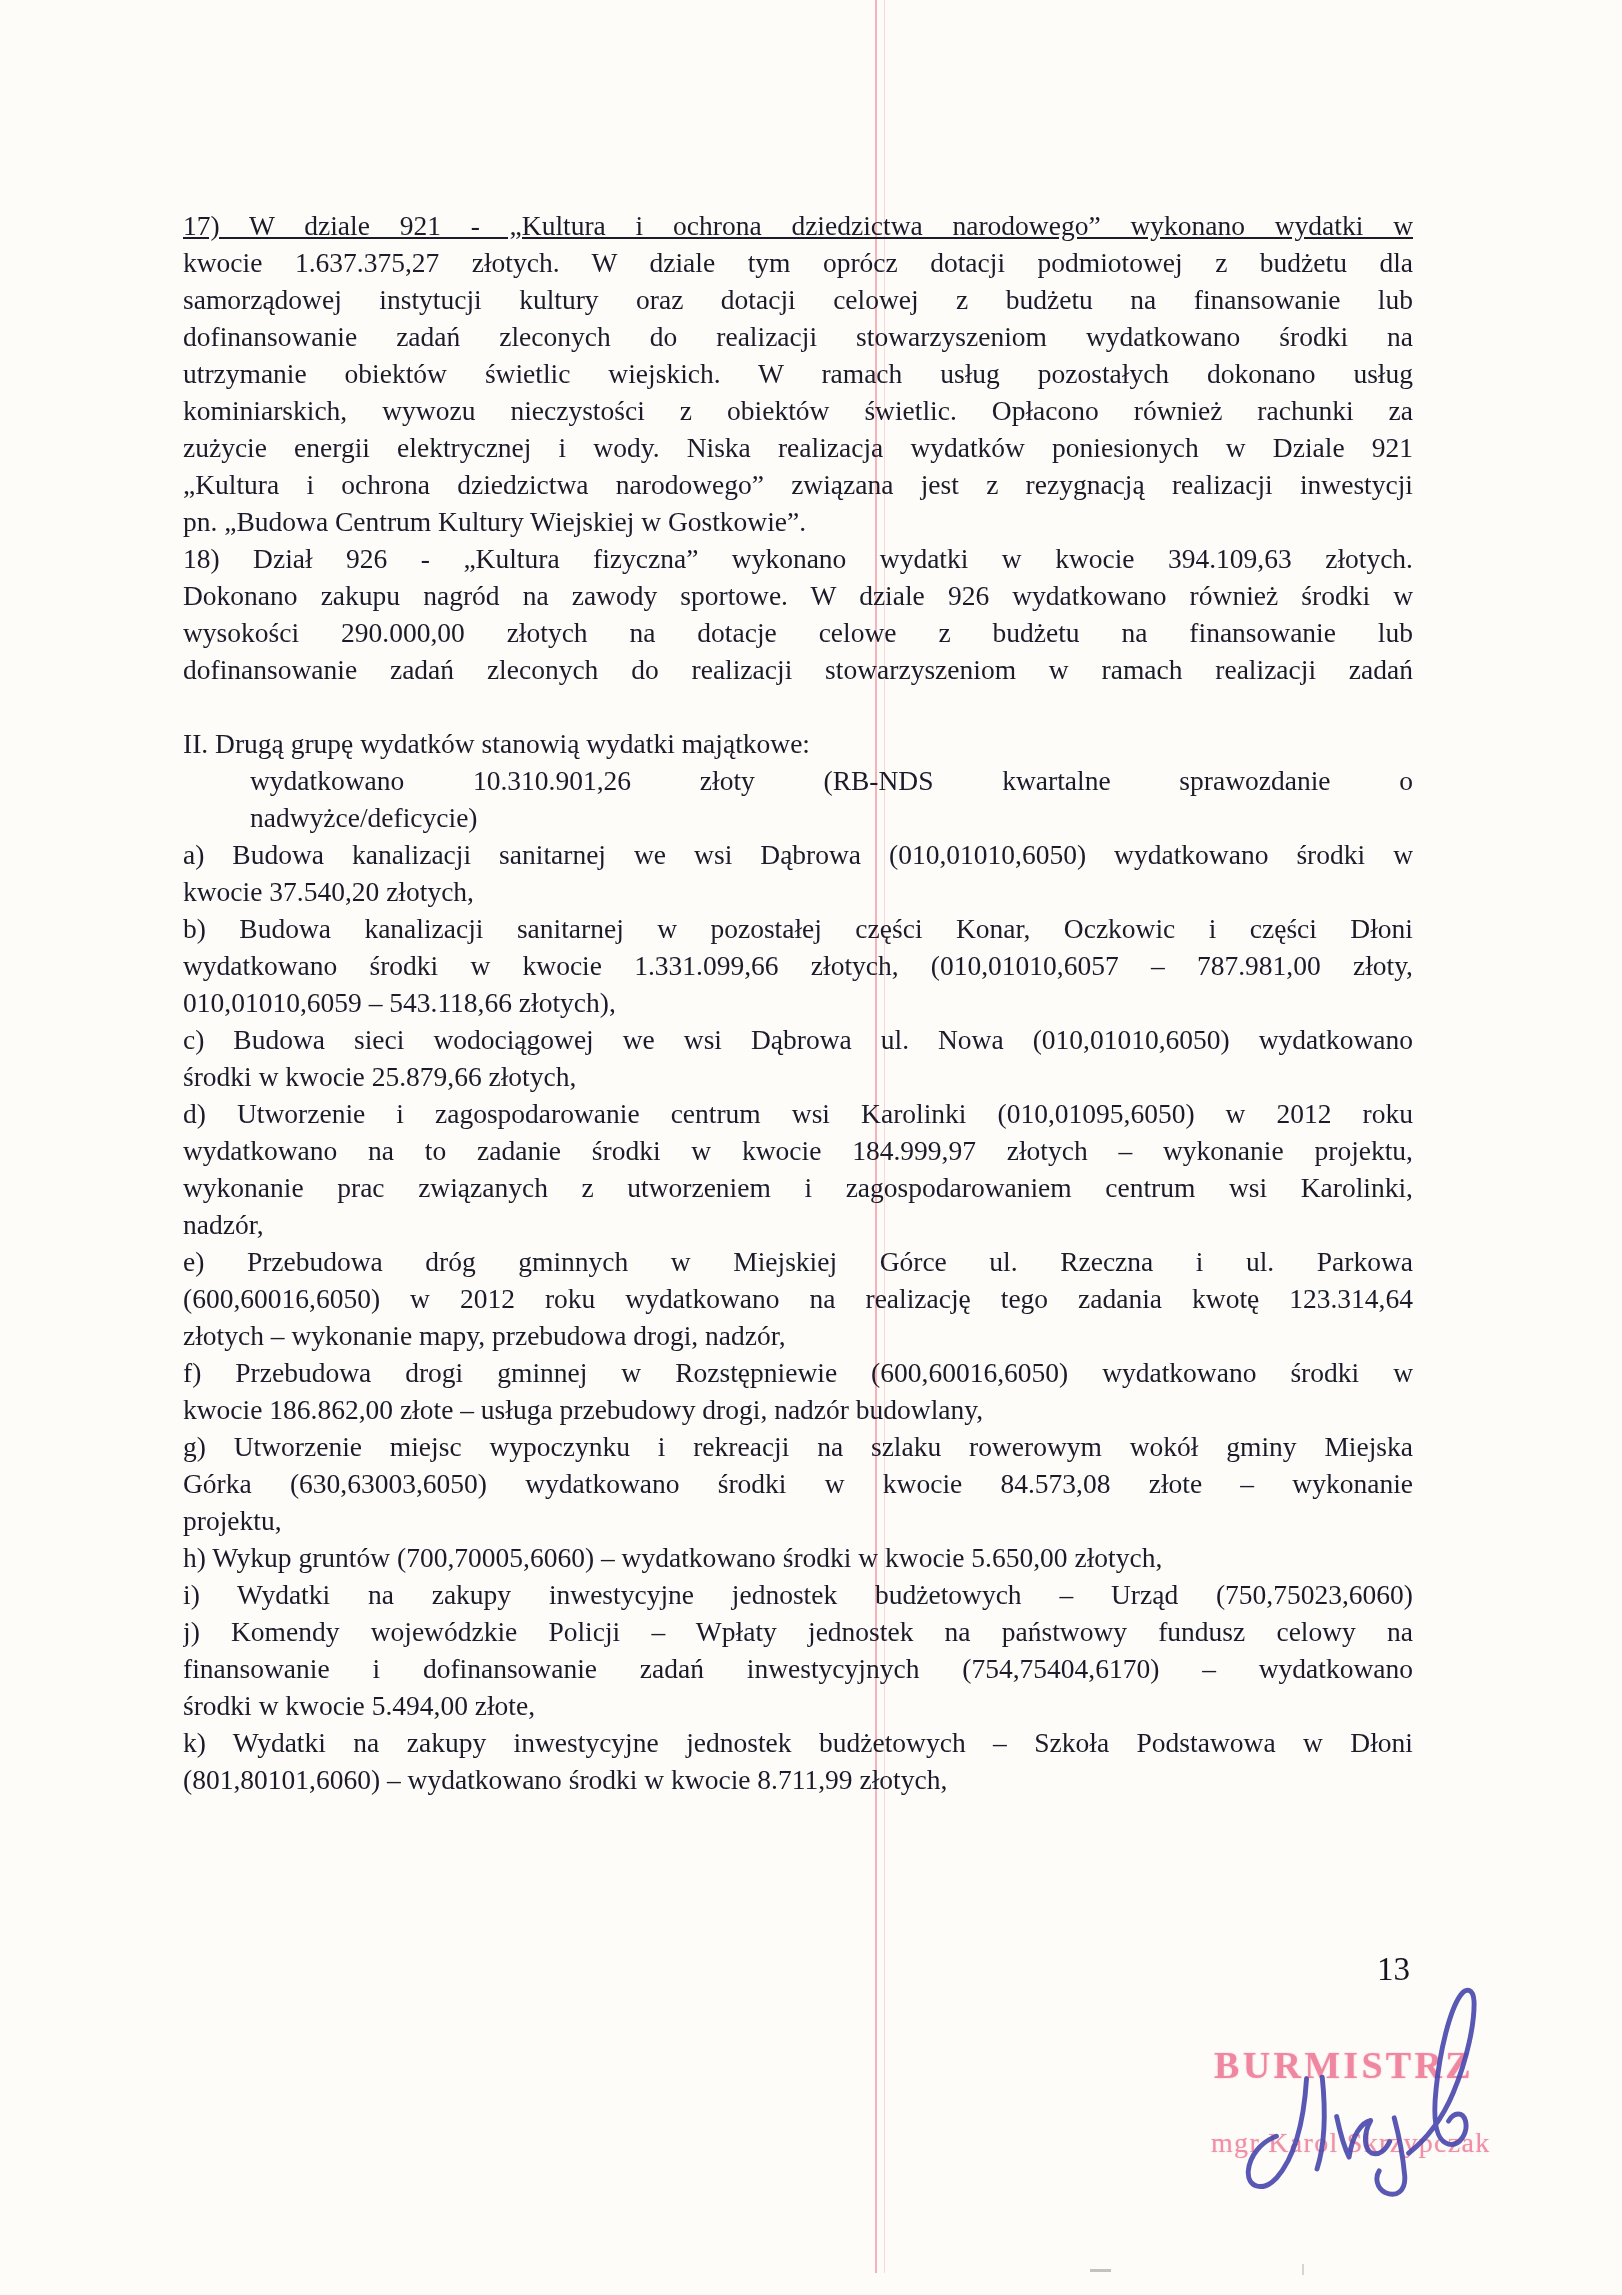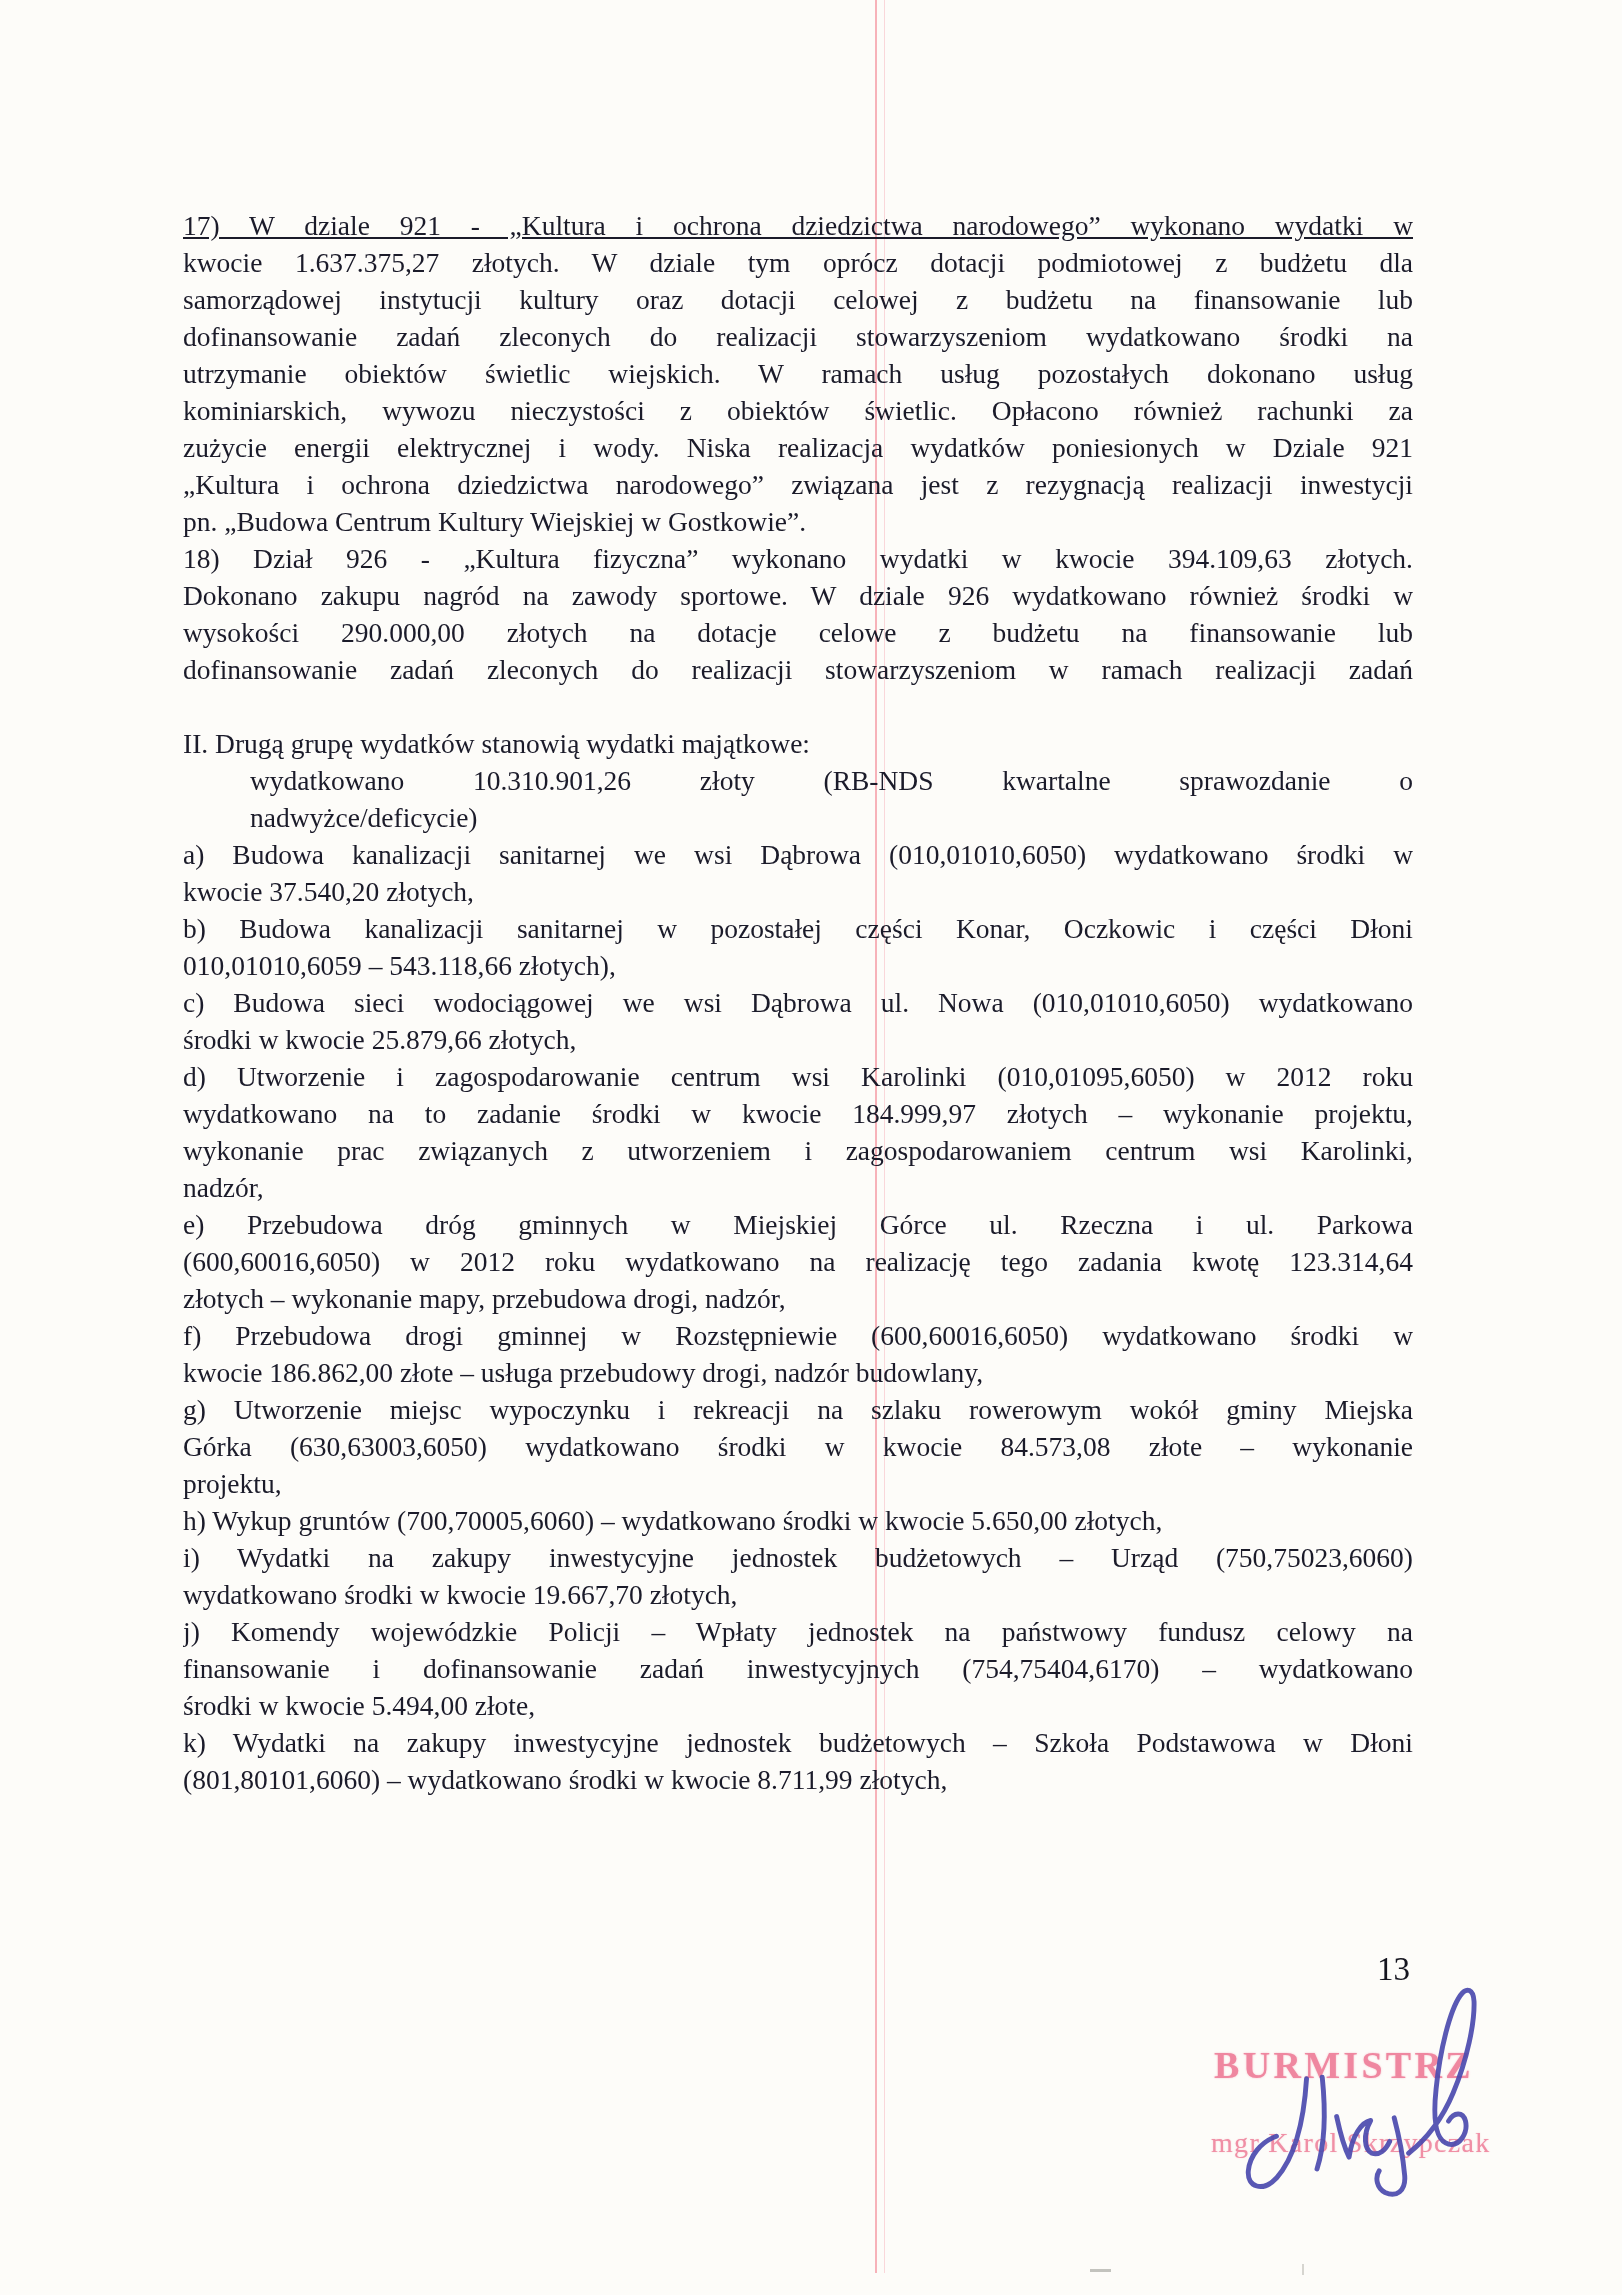--- a/index.html
+++ b/index.html
@@ -77,38 +77,38 @@
       <div class="line j" style="color: rgb(27, 27, 42);">Dokonano zakupu nagród na zawody sportowe. W dziale 926 wydatkowano również środki w</div>
       <div class="line j" style="color: rgb(27, 27, 42);">wysokości 290.000,00 złotych na dotacje celowe z budżetu na finansowanie lub</div>
       <div class="line j" style="color: rgb(27, 27, 42);">dofinansowanie zadań zleconych do realizacji stowarzyszeniom w ramach realizacji zadań</div>
       <div class="line l" style="color: rgb(27, 27, 42);"></div>
       <div class="line l" style="color: rgb(27, 27, 42);">II. Drugą grupę wydatków stanowią wydatki majątkowe:</div>
       <div class="line j i2" style="color: rgb(27, 27, 42);">wydatkowano 10.310.901,26 złoty (RB-NDS kwartalne sprawozdanie o</div>
       <div class="line l i2" style="color: rgb(27, 27, 42);">nadwyżce/deficycie)</div>
       <div class="line j" style="color: rgb(27, 27, 42);">a) Budowa kanalizacji sanitarnej we wsi Dąbrowa (010,01010,6050) wydatkowano środki w</div>
       <div class="line l" style="color: rgb(27, 27, 42);">kwocie 37.540,20 złotych,</div>
       <div class="line j" style="color: rgb(27, 27, 42);">b) Budowa kanalizacji sanitarnej w pozostałej części Konar, Oczkowic i części Dłoni</div>
+      <div class="line j" style="color: rgb(27, 27, 42);">wydatkowano środki w kwocie 1.331.099,66 złotych, (010,01010,6057 – 787.981,00 złoty,</div>
       <div class="line l" style="color: rgb(27, 27, 42);">010,01010,6059 – 543.118,66 złotych),</div>
       <div class="line j" style="color: rgb(27, 27, 42);">c) Budowa sieci wodociągowej we wsi Dąbrowa ul. Nowa (010,01010,6050) wydatkowano</div>
       <div class="line l" style="color: rgb(27, 27, 42);">środki w kwocie 25.879,66 złotych,</div>
       <div class="line j" style="color: rgb(27, 27, 42);">d) Utworzenie i zagospodarowanie centrum wsi Karolinki (010,01095,6050) w 2012 roku</div>
       <div class="line j" style="color: rgb(27, 27, 42);">wydatkowano na to zadanie środki w kwocie 184.999,97 złotych – wykonanie projektu,</div>
       <div class="line j" style="color: rgb(27, 27, 42);">wykonanie prac związanych z utworzeniem i zagospodarowaniem centrum wsi Karolinki,</div>
       <div class="line l" style="color: rgb(27, 27, 42);">nadzór,</div>
       <div class="line j" style="color: rgb(27, 27, 42);">e) Przebudowa dróg gminnych w Miejskiej Górce ul. Rzeczna i ul. Parkowa</div>
       <div class="line j" style="color: rgb(27, 27, 42);">(600,60016,6050) w 2012 roku wydatkowano na realizację tego zadania kwotę 123.314,64</div>
       <div class="line l" style="color: rgb(27, 27, 42);">złotych – wykonanie mapy, przebudowa drogi, nadzór,</div>
       <div class="line j" style="color: rgb(27, 27, 42);">f) Przebudowa drogi gminnej w Rozstępniewie (600,60016,6050) wydatkowano środki w</div>
       <div class="line l" style="color: rgb(27, 27, 42);">kwocie 186.862,00 złote – usługa przebudowy drogi, nadzór budowlany,</div>
       <div class="line j" style="color: rgb(27, 27, 42);">g) Utworzenie miejsc wypoczynku i rekreacji na szlaku rowerowym wokół gminy Miejska</div>
       <div class="line j" style="color: rgb(27, 27, 42);">Górka (630,63003,6050) wydatkowano środki w kwocie 84.573,08 złote – wykonanie</div>
       <div class="line l" style="color: rgb(27, 27, 42);">projektu,</div>
       <div class="line l" style="color: rgb(27, 27, 42);">h) Wykup gruntów (700,70005,6060) – wydatkowano środki w kwocie 5.650,00 złotych,</div>
       <div class="line j" style="color: rgb(27, 27, 42);">i) Wydatki na zakupy inwestycyjne jednostek budżetowych – Urząd (750,75023,6060)</div>
-      <div class="line l" style="color: rgb(27, 27, 42);">wydatkowano środki w kwocie 19.667,70 złotych,</div>
       <div class="line j" style="color: rgb(27, 27, 42);">j) Komendy wojewódzkie Policji – Wpłaty jednostek na państwowy fundusz celowy na</div>
       <div class="line j" style="color: rgb(27, 27, 42);">finansowanie i dofinansowanie zadań inwestycyjnych (754,75404,6170) – wydatkowano</div>
       <div class="line l" style="color: rgb(27, 27, 42);">środki w kwocie 5.494,00 złote,</div>
       <div class="line j" style="color: rgb(27, 27, 42);">k) Wydatki na zakupy inwestycyjne jednostek budżetowych – Szkoła Podstawowa w Dłoni</div>
       <div class="line l" style="color: rgb(27, 27, 42);">(801,80101,6060) – wydatkowano środki w kwocie 8.711,99 złotych,</div>
     </div>
 
   <div id="page-number">13</div>
 
   <div id="stamp-title" style="color: rgb(236, 107, 138);">BURMISTRZ</div>

